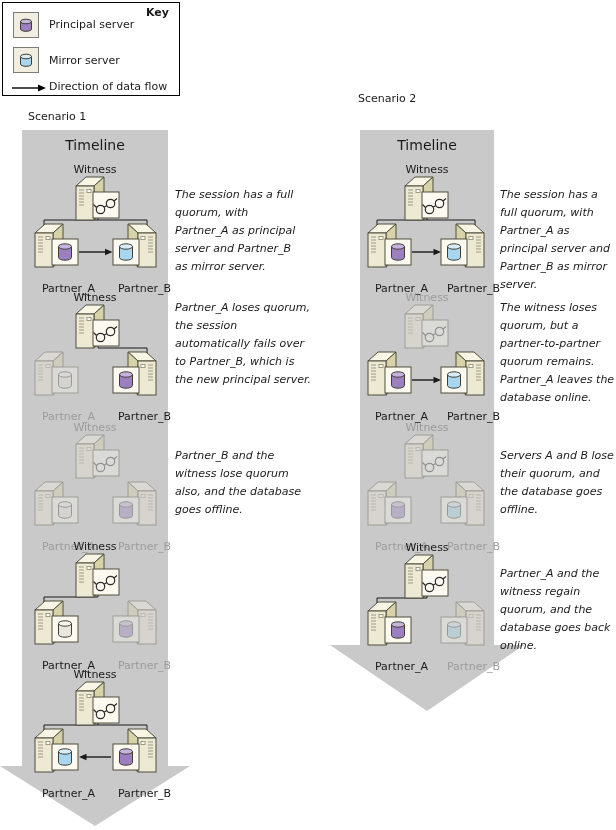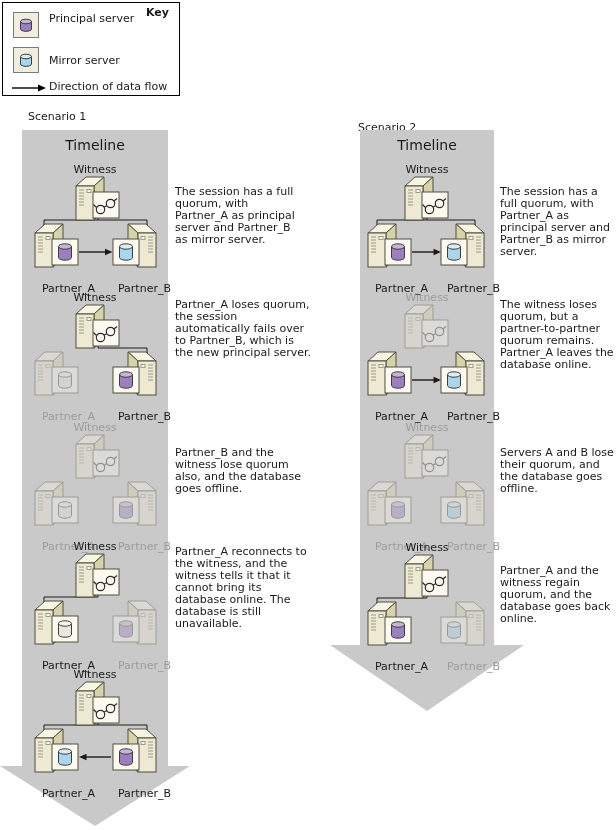--- a/index.html
+++ b/index.html
@@ -5,21 +5,21 @@
   html,body{margin:0;padding:0;background:#fff;}
   .canvas{position:relative;width:616px;height:830px;background:#fff;overflow:hidden;
           font-family:"DejaVu Sans","Liberation Sans",sans-serif;color:#1a1a1a;}
   
   .keybox{position:absolute;left:2px;top:2px;width:176px;height:92px;border:1px solid #000;background:#fff;}
   .key-title{position:absolute;right:10px;top:3px;font-size:11px;font-weight:bold;}
   .key-icon{position:absolute;width:26px;height:26px;}
   .key-icon.i1{left:10px;top:9px;}
   .key-icon.i2{left:10px;top:44px;}
   .key-label{position:absolute;font-size:11px;white-space:nowrap;}
-  .key-label.l1{left:46px;top:9px;}
+  .key-label.l1{left:46px;top:15px;}
   .key-label.l2{left:46px;top:51px;}
   .key-label.l3{left:46px;top:77px;}
   .key-arrow{position:absolute;left:9px;top:80px;}
   
   .sc-title{position:absolute;font-size:11px;}
   .tl-body{position:absolute;background:#c9c9c9;}
   .tl-body.b1{left:22px;top:130px;width:146px;height:636px;}
   .tl-body.b2{left:360px;top:130px;width:134px;height:515px;}
   .tl-head{position:absolute;width:0;height:0;}
   .tl-head.h1{left:0px;top:766px;border-left:95px solid transparent;border-right:95px solid transparent;border-top:60px solid #c9c9c9;}
@@ -40,21 +40,21 @@
   .c2 .witness{left:42px;top:13px;}
   .c2 .pa{left:5px;top:60px;}
   .c2 .pb{left:77px;top:60px;}
   .faded{opacity:.35;}
   .plabel{position:absolute;top:119px;width:76px;text-align:right;font-size:11px;white-space:nowrap;}
   .c1 .plabel.a{left:-3px;}
   .c1 .plabel.b{left:73px;}
   .c2 .plabel.a{left:-8px;}
   .c2 .plabel.b{left:64px;}
   .dim{color:#9c9c9c;}
-  .desc{position:absolute;font-size:11px;line-height:12px;color:#1a1a1a;}
+  .desc{position:absolute;font-size:11px;line-height:18px;color:#1a1a1a;font-style:italic;}
   .links line,.links polyline{stroke:#1a1a1a;fill:none;}
   .links polygon{fill:#1a1a1a;}
 </style>
 </head>
 <body>
 
 <div class="canvas">
 
   <div class="keybox">
     <div class="key-title">Key</div>
@@ -304,23 +304,22 @@
             <ellipse cx="33" cy="23.5" rx="6.5" ry="2.7" fill="#c6b3dd" stroke="#3f3f35"></ellipse>
           </svg></div>
       <div class="plabel a">Partner_A</div>
       <div class="plabel b">Partner_B</div>
     </div>
   </div>
 
   <div class="desc" style="left:175px;top:186px;width:124px;">The session has a full quorum, with Partner_A as principal server and Partner_B as mirror server.</div>
   <div class="desc" style="left:175px;top:299px;width:138px;">Partner_A loses quorum, the session automatically fails over to Partner_B, which is the new principal server.</div>
   <div class="desc" style="left:175px;top:447px;width:140px;">Partner_B and the witness lose quorum also, and the database goes offline.</div>
-  <div class="desc" style="left:175px;top:546px;width:136px;">Partner_A reconnects to the witness, and the witness tells it that it cannot bring its database online. The database is still unavailable.</div>
-
-  <div class="sc-title" style="left:358px;top:121px;">Scenario 2</div>
+
+  <div class="sc-title" style="left:358px;top:92px;">Scenario 2</div>
   <div class="tl-body b2"></div>
   <div class="tl-head h2"></div>
   <div class="tl-label t2">Timeline</div>
 
   <div class="c2">
 
     <div class="step" style="left:360px;top:163px;">
       <svg class="links" width="134" height="118">
         <polyline points="67,53 67,57"></polyline>
         <polyline points="17,63 17,57 115,57 115,63"></polyline>

